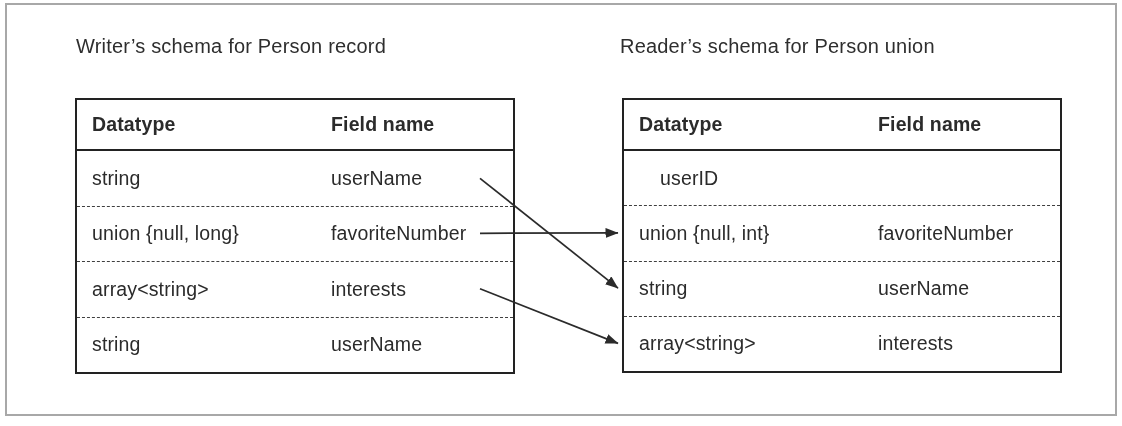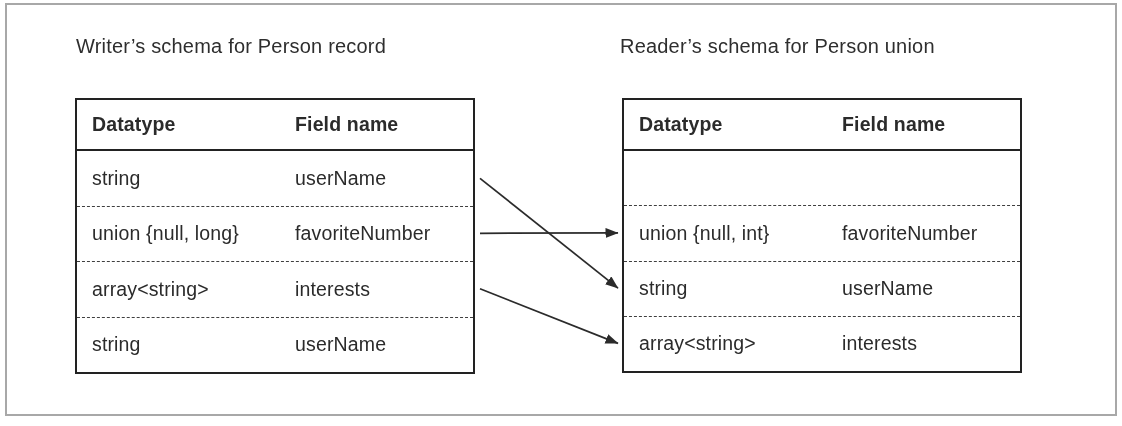--- a/index.html
+++ b/index.html
@@ -27,21 +27,21 @@
     font-size: 20px;
     letter-spacing: 0.2px;
     color: #2e2e2e;
     white-space: nowrap;
   }
   .schema-title.writer { left: 76px; }
   .schema-title.reader { left: 620px; }
   .schema-table {
     position: absolute;
     top: 98px;
-    width: 400px;
+    width: 440px;
     height: 276px;
     border: 2.5px solid #222222;
     background: #ffffff;
     display: flex;
     flex-direction: column;
   }
   .schema-table.writer { left: 75px; }
   .schema-table.reader { left: 622px; height: 275px; }
   .table-row {
     display: flex;
@@ -59,20 +59,21 @@
   .table-row.data + .table-row.data {
     border-top: 1.6px dashed #3f3f3f;
   }
   .cell-datatype {
     width: 218px;
     padding-left: 15px;
     flex: 0 0 auto;
   }
   .cell-field {
     flex: 1 1 auto;
+    margin-left: 36px;
   }
   .arrows-layer {
     position: absolute;
     left: 0; top: 0;
     width: 1122px;
     height: 426px;
     pointer-events: none;
   }
 </style>
 </head>
@@ -106,20 +107,21 @@
       <span class="cell-field">userName</span>
     </div>
   </div>
 
   <div class="schema-table reader" id="reader-table">
     <div class="table-row header">
       <span class="cell-datatype">Datatype</span>
       <span class="cell-field">Field name</span>
     </div>
     <div class="table-row data">
+      <span class="cell-field">userID</span>
     </div>
     <div class="table-row data">
       <span class="cell-datatype">union {null, int}</span>
       <span class="cell-field">favoriteNumber</span>
     </div>
     <div class="table-row data">
       <span class="cell-datatype">string</span>
       <span class="cell-field">userName</span>
     </div>
     <div class="table-row data">

